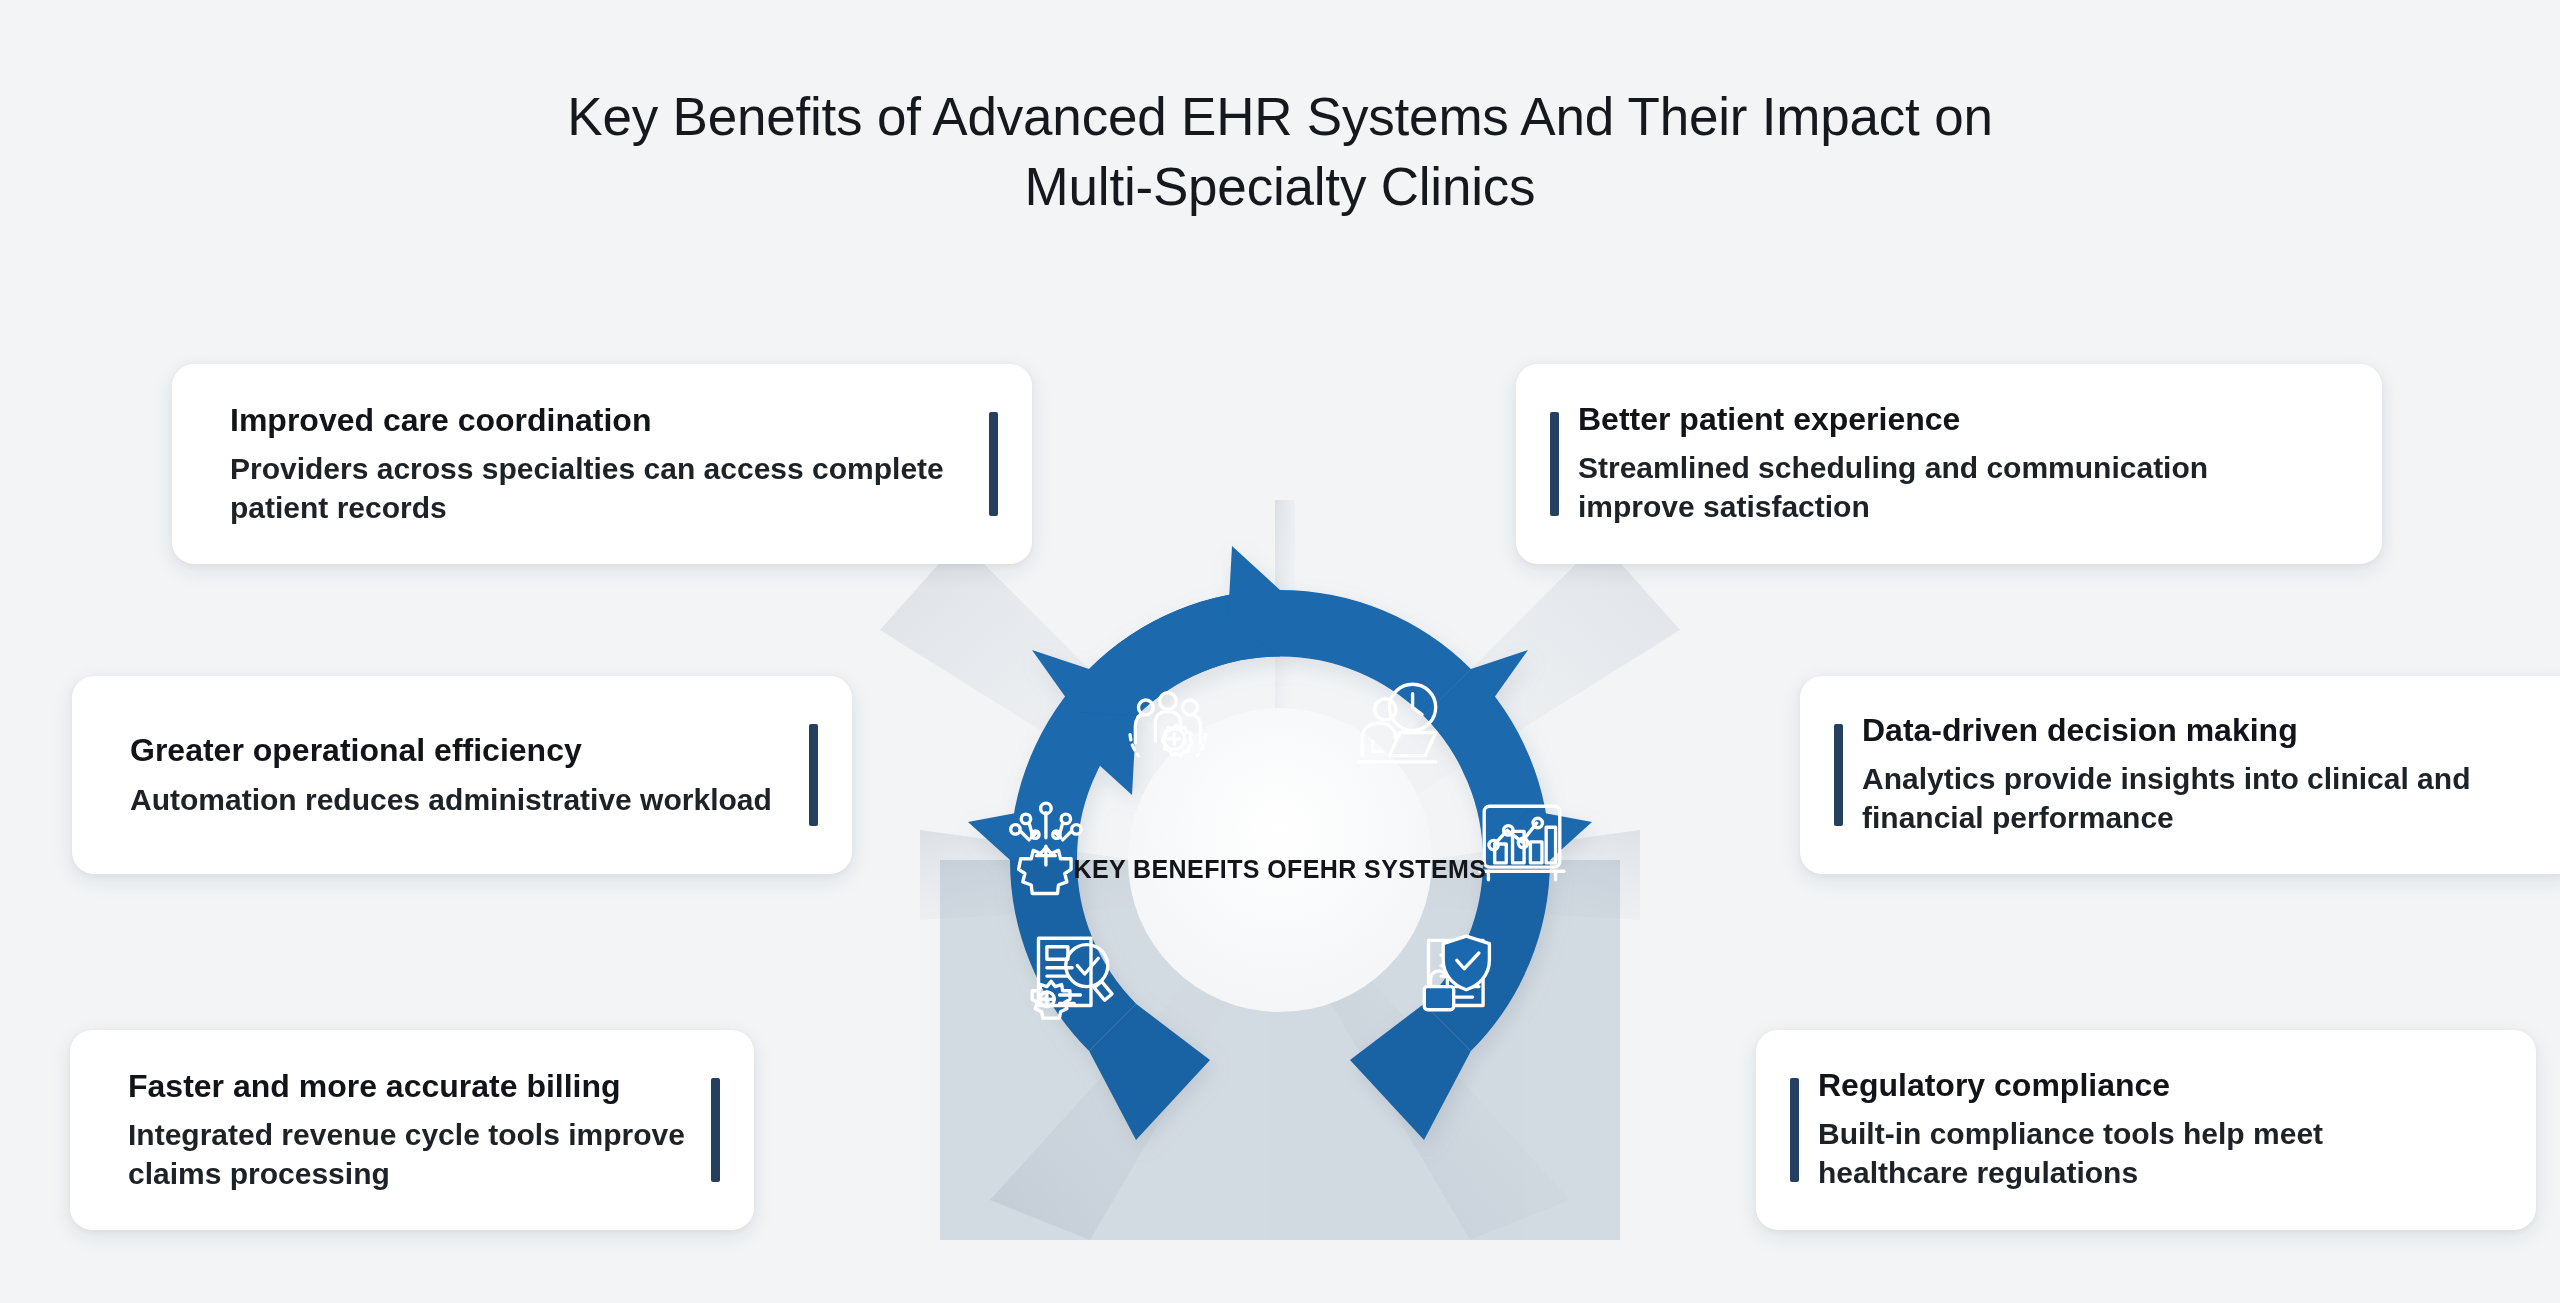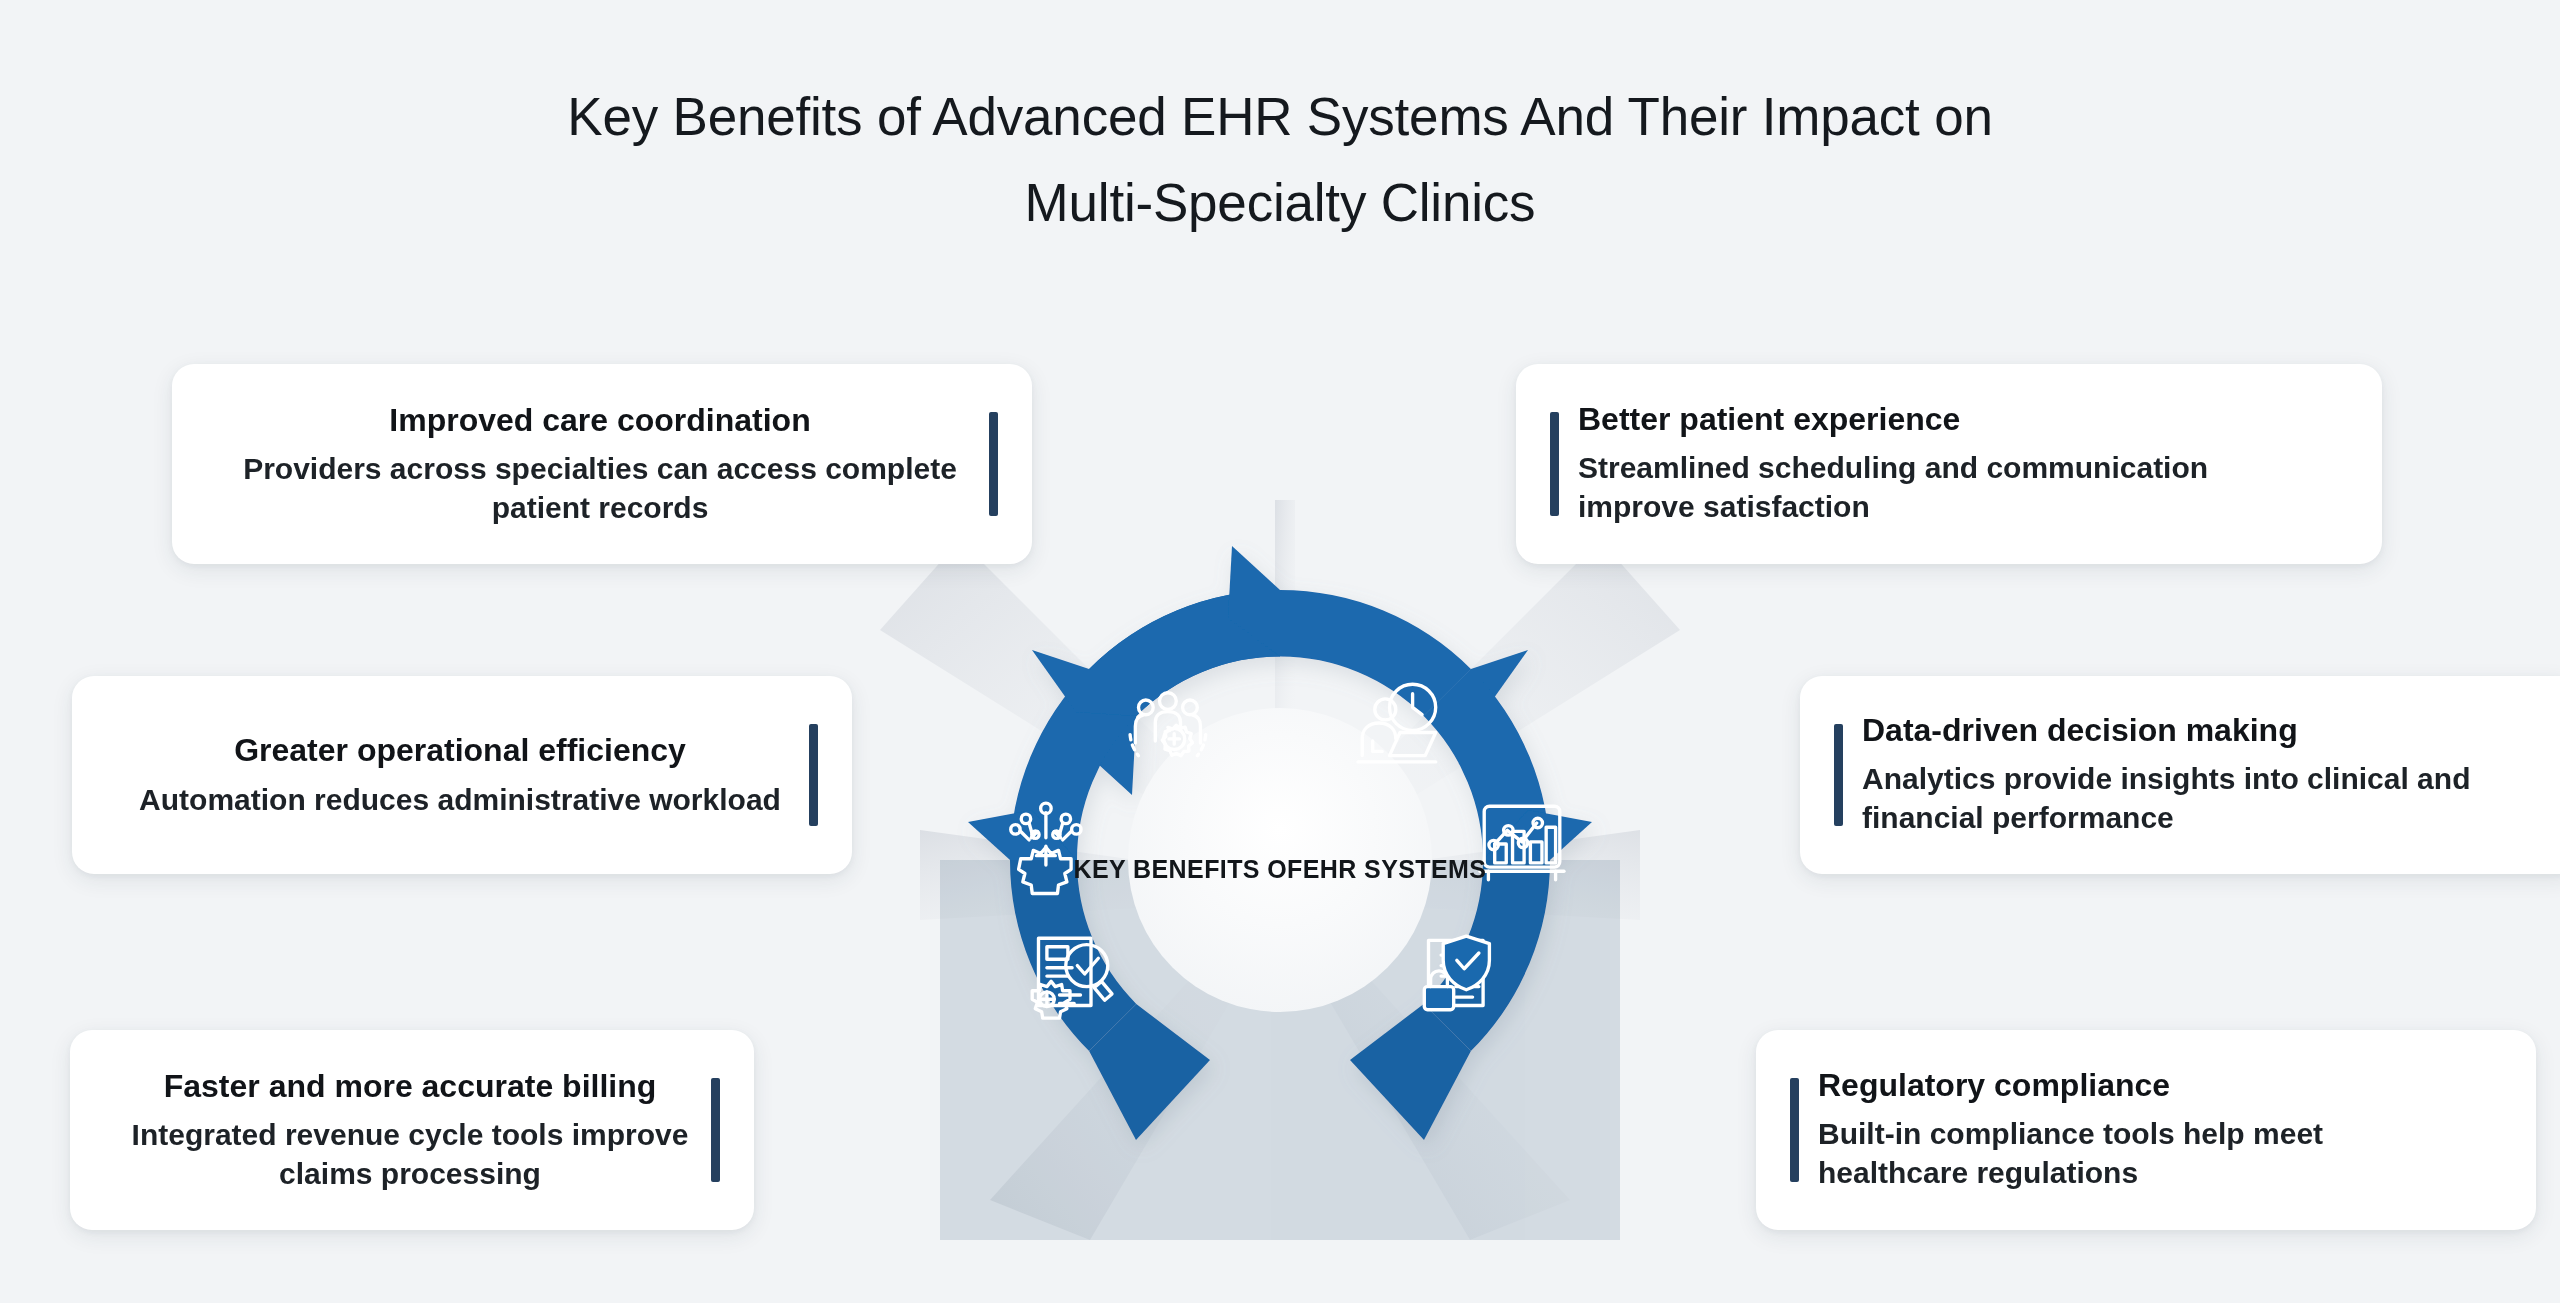--- a/index.html
+++ b/index.html
@@ -11,41 +11,41 @@
   }
   .stage{position:relative;width:2560px;height:1303px;}
 
   
   .title{
     position:absolute;left:0;top:82px;width:2560px;
     text-align:center;color:#15191e;
     font-size:53px;font-weight:400;line-height:1.32;
     letter-spacing:-0.2px;
   }
-  .title .l2{display:block;margin-top:16px;}
+  .title .l2{display:block;}
 
   
   .card{
     position:absolute;background:#ffffff;border-radius:22px;
     box-shadow:0 6px 22px rgba(35,50,70,.09), 0 2px 6px rgba(35,50,70,.05);
     box-sizing:border-box;display:flex;align-items:center;
   }
   .card .inner{width:100%;}
   .card .head{
     font-size:32px;font-weight:700;color:#111418;
     line-height:1.2;margin:0 0 10px 0;
   }
   .card .body{
     font-size:30px;font-weight:700;color:#1d2227;
     line-height:1.3;margin:0;
   }
   .bar{position:absolute;width:9px;border-radius:2px;background:#25405f;}
 
   
-  .card.left{padding:34px 62px 34px 58px;text-align:center;}
+  .card.left{padding:34px 62px 34px 58px;text-align:left;}
   .card.left .bar{right:34px;}
   
   .card.right{padding:32px 58px 34px 62px;text-align:left;}
   .card.right .bar{left:34px;}
 
   
   #card-care{left:172px;top:364px;width:860px;height:200px;}
   #card-care .bar{top:48px;height:104px;}
   #card-exp{left:1516px;top:364px;width:866px;height:200px;}
   #card-exp .bar{top:48px;height:104px;}

